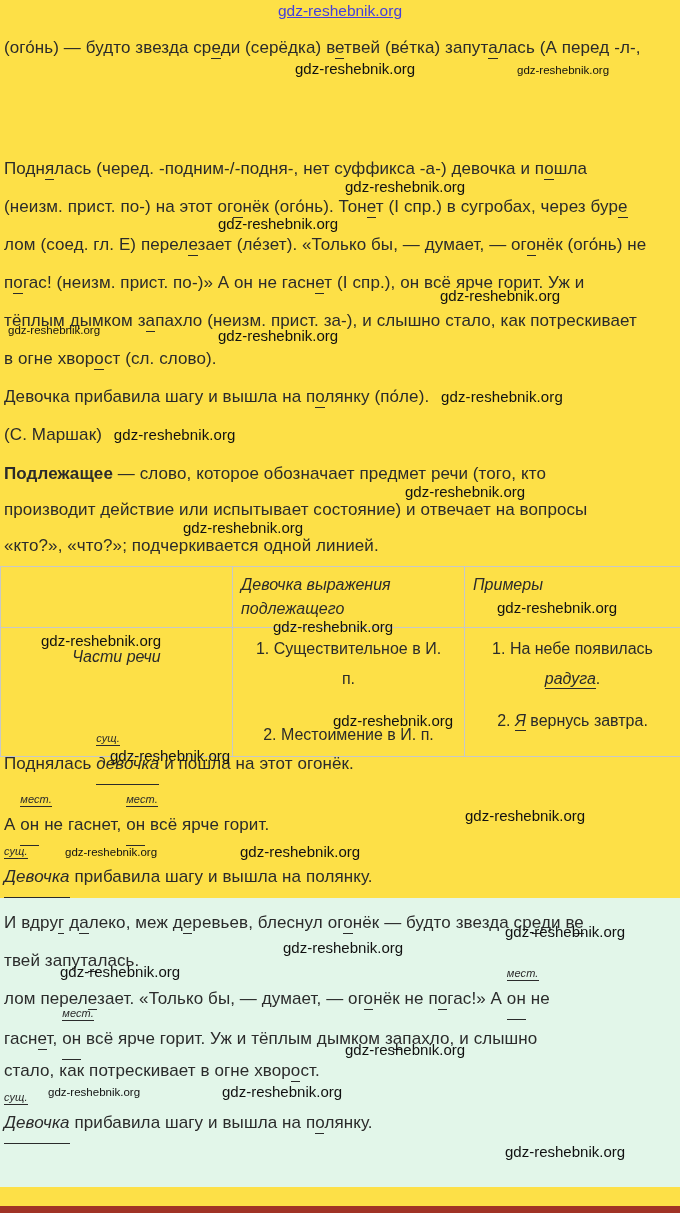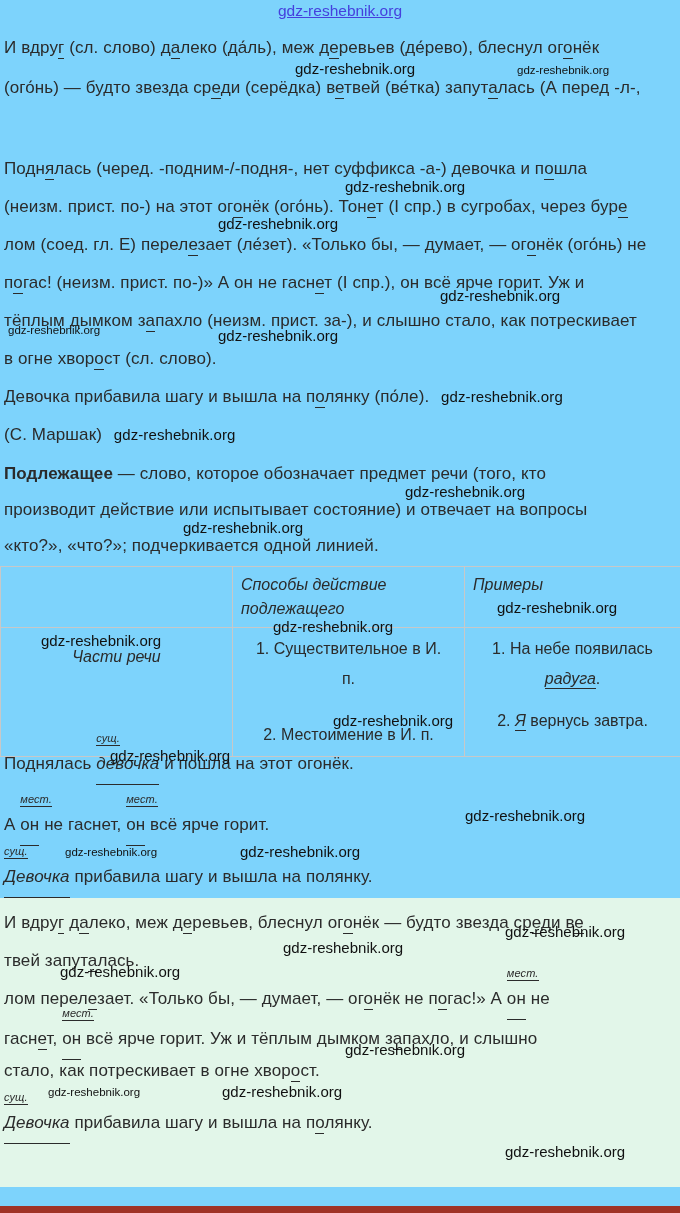--- a/index.html
+++ b/index.html
@@ -1,18 +1,18 @@
 <!DOCTYPE html>
 <html><head>
 <meta charset="utf-8">
 <style>
   * { margin:0; padding:0; box-sizing:border-box; }
   html,body { background:#ffffff; }
   body { font-family:"Liberation Sans","DejaVu Sans",sans-serif; }
-  .page { position:relative; width:680px; height:1213px; background:#7dd3fc; overflow:hidden; color:#2b2b2b; }
+  .page { position:relative; width:680px; height:1213px; background:#fde047; overflow:hidden; color:#2b2b2b; }
   .block { position:absolute; left:0; width:680px; padding:0 4px; }
   .line { font-size:17px; line-height:38px; white-space:nowrap; letter-spacing:.1px; }
   .lh40 .line, .line.lh40 { line-height:40px; }
   .lh36 .line, .line.lh36 { line-height:36px; }
   .u { border-bottom:1.4px solid #2b2b2b; padding-bottom:1px; }
   .i { font-style:italic; }
   .bold { font-weight:bold; }
   .wm-inline { font-size:15px; color:#111; margin-left:7px; font-style:normal; }
   .wm-abs { position:absolute; font-size:15px; color:#111; white-space:nowrap; }
   .wm-abs.small { font-size:11.5px; }
@@ -31,21 +31,20 @@
 </head>
 <body>
 
 <div class="page">
 
   <div class="top-link-row">
     <a class="top-link">gdz-reshebnik.org</a>
   </div>
 
   <div class="block" style="top:28px">
-    <div class="line lh40">И вдру<span class="u">г</span> (сл. слово) д<span class="u">а</span>леко (да́ль), меж д<span class="u">е</span>ревьев (де́рево), блеснул ог<span class="u">о</span>нёк</div>
     <div class="line lh40">(ого́нь) — будто звезда ср<span class="u">е</span>ди (серёдка) в<span class="u">е</span>твей (ве́тка) запут<span class="u">а</span>лась (А перед -л-,</div>
   </div>
 
   <div class="block" style="top:150px">
     <div class="line">Подн<span class="u">я</span>лась (черед. -подним-/-подня-, нет суффикса -а-) девочка и п<span class="u">о</span>шла</div>
     <div class="line">(неизм. прист. по-) на этот ог<span class="u">о</span>нёк (ого́нь). Тон<span class="u">е</span>т (I спр.) в сугробах, через бур<span class="u">е</span></div>
     <div class="line">лом (соед. гл. Е) перел<span class="u">е</span>зает (ле́зет). «Только бы, — думает, — ог<span class="u">о</span>нёк (ого́нь) не</div>
     <div class="line">п<span class="u">о</span>гас! (неизм. прист. по-)» А он не гасн<span class="u">е</span>т (I спр.), он всё ярче горит. Уж и</div>
     <div class="line">тёплым дымком з<span class="u">а</span>пахло (неизм. прист. за-), и слышно стало, как потрескивает</div>
     <div class="line">в огне хвор<span class="u">о</span>ст (сл. слово).</div>
@@ -68,21 +67,21 @@
   <table class="tbl">
     <colgroup>
         <col style="width:232px">
         <col style="width:232px">
         <col style="width:216px">
       </colgroup>
     <tbody>
         <tr>
       <td style="height:60px"></td>
       <td>
-        <div class="hline"><span class="i">Способы действие</span></div>
+        <div class="hline"><span class="i">Девочка выражения</span></div>
         <div class="hline"><span class="i">подлежащего</span></div>
         <span class="cell-wm" style="bottom:-8px;left:40px">gdz-reshebnik.org</span>
       </td>
       <td>
         <div class="hline"><span class="i">Примеры</span></div>
         <span class="cell-wm" style="top:32px;left:32px">gdz-reshebnik.org</span>
       </td>
     </tr>
     <tr>
       <td style="height:122px">

